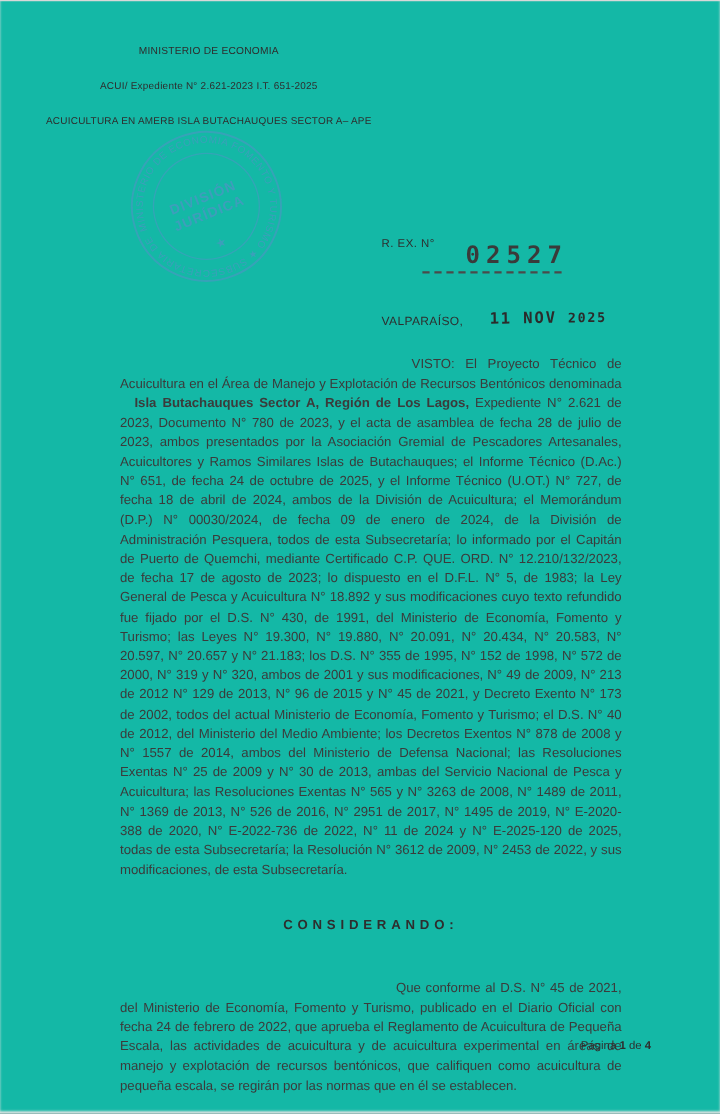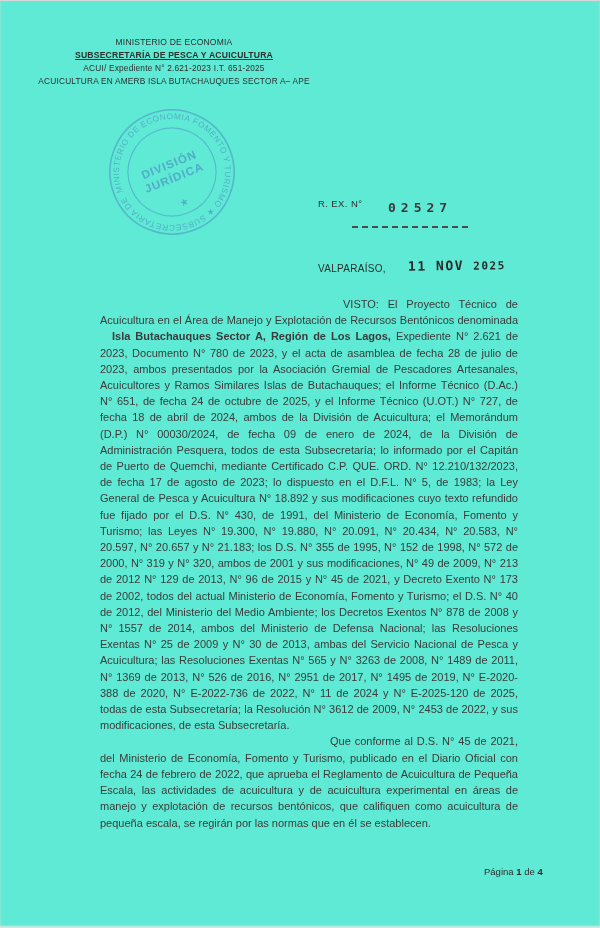--- a/index.html
+++ b/index.html
@@ -2,41 +2,41 @@
 <html><head>
 <meta charset="utf-8">
 <style>
   * { margin: 0; padding: 0; box-sizing: border-box; }
   html, body { background: #888; }
   .page {
     position: relative;
     width: 600px;
     height: 928px;
     margin: 0 auto;
-    background: #5eead4;
+    background: #14b8a6;
     overflow: hidden;
     font-family: "Liberation Sans", sans-serif;
     color: #3c3c3c;
     box-shadow: inset 0 1px 0 #d8d8d8, inset 0 -2px 2px #e3e3e3;
   }
 
   
   .letterhead {
     position: absolute;
     top: 36px; left: 38px; width: 272px;
     text-align: center;
     font-size: 8.5px; line-height: 13px;
     color: #2e2e2e; letter-spacing: 0.2px;
   }
   .letterhead .lh-bold-underline {
     font-weight: bold;
     text-decoration: underline;
     font-size: 8.6px;
   }
-  .letterhead .lh-small { font-size: 8.3px; }
+  .letterhead .lh-small { font-size: 8.3px; margin-top: 16px; }
 
   
   .stamp-wrap {
     position: absolute;
     left: 102px; top: 102px;
     width: 140px; height: 140px;
     transform: rotate(-22deg);
     opacity: 0.8;
   }
   .stamp-wrap svg { display: block; }
@@ -52,21 +52,21 @@
   }
 
   
   .rex-label {
     position: absolute; left: 318px; top: 198px;
     font-size: 9.5px; color: #2e2e2e; letter-spacing: 0.4px;
   }
   .rex-number {
     position: absolute; left: 388px; top: 200px;
     font-family: "DejaVu Sans Mono", monospace;
-    font-size: 13px; font-weight: bold;
+    font-size: 20px; font-weight: bold;
     letter-spacing: 5px; color: #3a3a3a;
   }
   .rex-dashes {
     position: absolute; left: 352px; top: 212px;
     width: 116px; height: 16px;
     border-bottom: 2px dashed #4a4a4a;
   }
 
   
   .city {
@@ -106,21 +106,20 @@
   }
   .footer b { font-weight: bold; }
 </style>
 </head>
 <body>
 
 <div class="page">
 
   <div class="letterhead">
     <div>MINISTERIO DE ECONOMIA</div>
-    <div class="lh-bold-underline">SUBSECRETARÍA DE PESCA Y ACUICULTURA</div>
     <div class="lh-small">ACUI/ Expediente N° 2.621-2023 I.T. 651-2025</div>
     <div class="lh-small">ACUICULTURA EN AMERB ISLA BUTACHAUQUES SECTOR A– APE</div>
   </div>
 
   <div class="stamp-wrap">
     <svg width="140" height="140" viewBox="0 0 140 140">
       <circle cx="70" cy="70" r="62" fill="none" stroke="#4f94c4" stroke-width="1.6" opacity="0.75"></circle>
       <circle cx="70" cy="70" r="44" fill="none" stroke="#4f94c4" stroke-width="1.1" opacity="0.7"></circle>
       <defs>
         <path id="ringpath" d="M 70,70 m -53,0 a 53,53 0 1,1 106,0 a 53,53 0 1,1 -106,0"></path>
@@ -138,19 +137,20 @@
   <span class="rex-label">R. EX. N°</span>
   <span class="rex-number">02527</span>
   <div class="rex-dashes"></div>
 
   <span class="city">VALPARAÍSO,</span>
   <span class="date-stamp"><span>11 NOV</span> <span class="yr">2025</span></span>
 
   <div class="body-col">
     <p class="visto-par"><span>VISTO: El Proyecto Técnico de Acuicultura en el Área de Manejo y Explotación de Recursos Bentónicos denominada </span><span class="bold-seg">Isla Butachauques Sector A, Región de Los Lagos,</span><span> Expediente N° 2.621 de 2023, Documento N° 780 de 2023, y el acta de asamblea de fecha 28 de julio de 2023, ambos presentados por la Asociación Gremial de Pescadores Artesanales, Acuicultores y Ramos Similares Islas de Butachauques; el Informe Técnico (D.Ac.) N° 651, de fecha 24 de octubre de 2025, y el Informe Técnico (U.OT.) N° 727, de fecha 18 de abril de 2024, ambos de la División de Acuicultura; el Memorándum (D.P.) N° 00030/2024, de fecha 09 de enero de 2024, de la División de Administración Pesquera, todos de esta Subsecretaría; lo informado por el Capitán de Puerto de Quemchi, mediante Certificado C.P. QUE. ORD. N° 12.210/132/2023, de fecha 17 de agosto de 2023; lo dispuesto en el D.F.L. N° 5, de 1983; la Ley General de Pesca y Acuicultura N° 18.892 y sus modificaciones cuyo texto refundido fue fijado por el D.S. N° 430, de 1991, del Ministerio de Economía, Fomento y Turismo; las Leyes N° 19.300, N° 19.880, N° 20.091, N° 20.434, N° 20.583, N° 20.597, N° 20.657 y N° 21.183; los D.S. N° 355 de 1995, N° 152 de 1998, N° 572 de 2000, N° 319 y N° 320, ambos de 2001 y sus modificaciones, N° 49 de 2009, N° 213 de 2012 N° 129 de 2013, N° 96 de 2015 y N° 45 de 2021, y Decreto Exento N° 173 de 2002, todos del actual Ministerio de Economía, Fomento y Turismo; el D.S. N° 40 de 2012, del Ministerio del Medio Ambiente; los Decretos Exentos N° 878 de 2008 y N° 1557 de 2014, ambos del Ministerio de Defensa Nacional; las Resoluciones Exentas N° 25 de 2009 y N° 30 de 2013, ambas del Servicio Nacional de Pesca y Acuicultura; las Resoluciones Exentas N° 565 y N° 3263 de 2008, N° 1489 de 2011, N° 1369 de 2013, N° 526 de 2016, N° 2951 de 2017, N° 1495 de 2019, N° E-2020-388 de 2020, N° E-2022-736 de 2022, N° 11 de 2024 y N° E-2025-120 de 2025, todas de esta Subsecretaría; la Resolución N° 3612 de 2009, N° 2453 de 2022, y sus modificaciones, de esta Subsecretaría.</span></p>
 
+    <div class="considerando-heading">CONSIDERANDO:</div>
 
     <p class="considerando-par">Que conforme al D.S. N° 45 de 2021, del Ministerio de Economía, Fomento y Turismo, publicado en el Diario Oficial con fecha 24 de febrero de 2022, que aprueba el Reglamento de Acuicultura de Pequeña Escala, las actividades de acuicultura y de acuicultura experimental en áreas de manejo y explotación de recursos bentónicos, que califiquen como acuicultura de pequeña escala, se regirán por las normas que en él se establecen.</p>
   </div>
 
   <div class="footer"><span>Página</span> <b>1</b> <span>de</span> <b>4</b></div>
 
 </div>
 
 </body></html>

